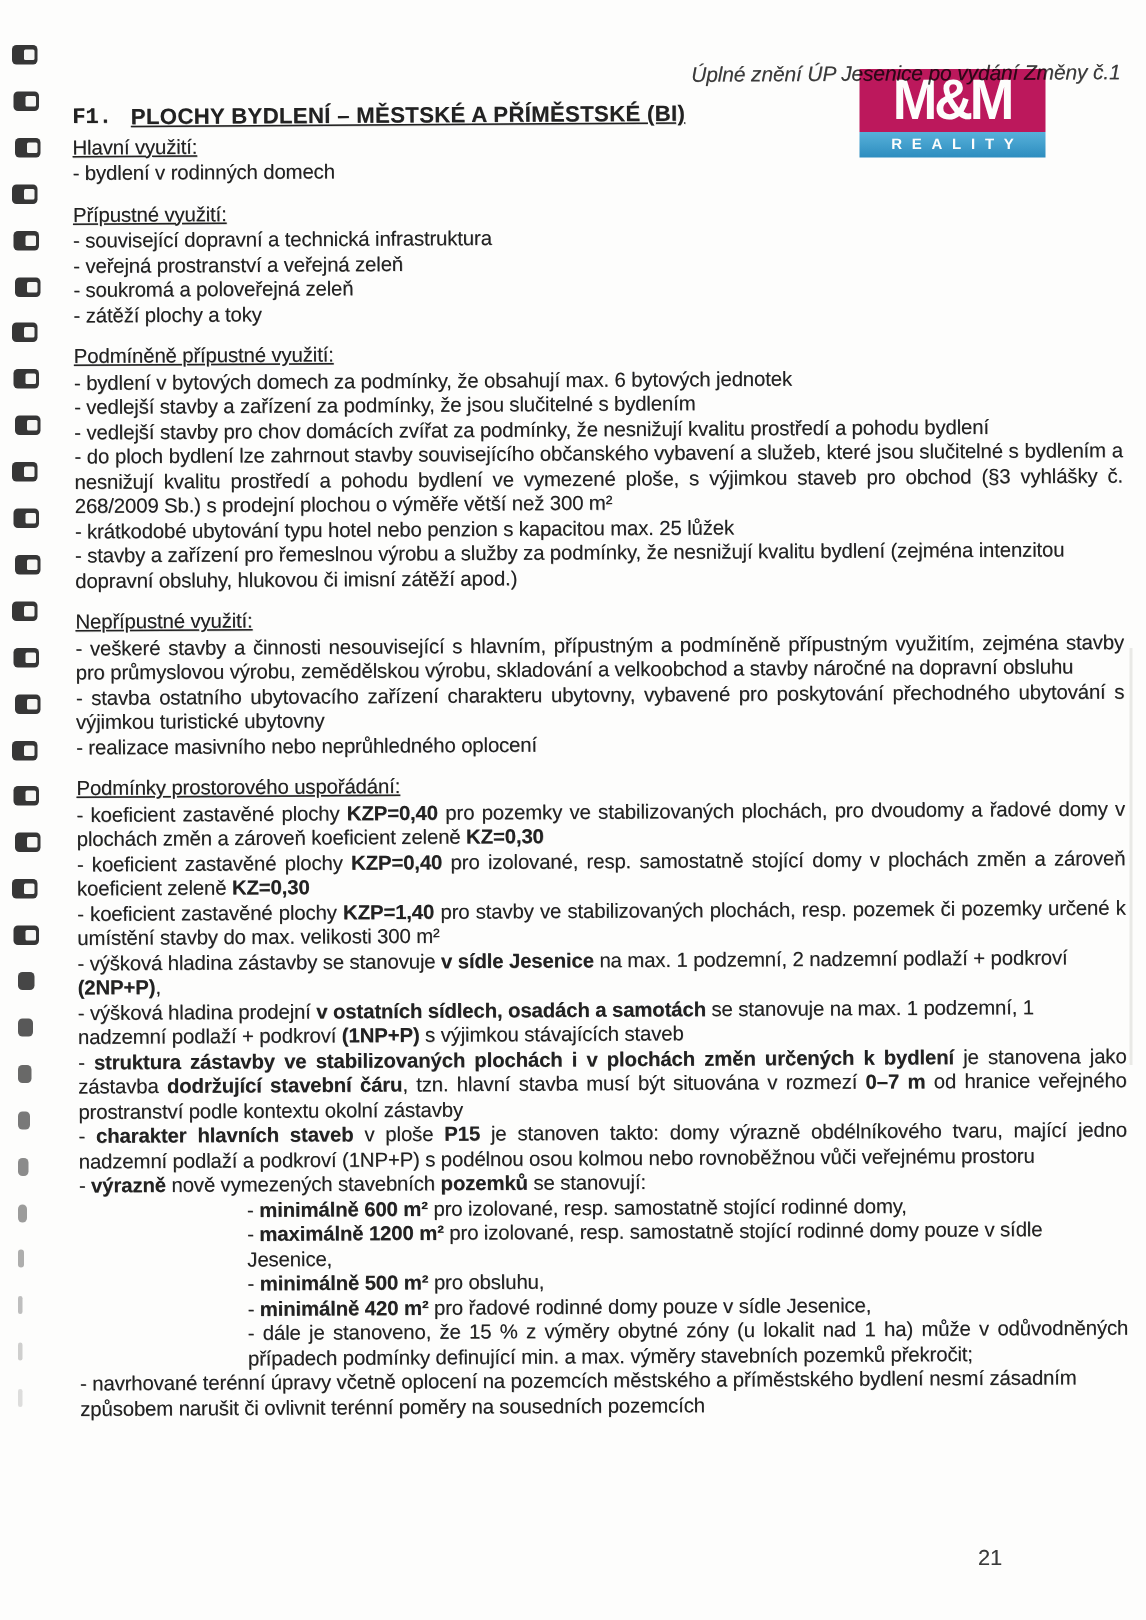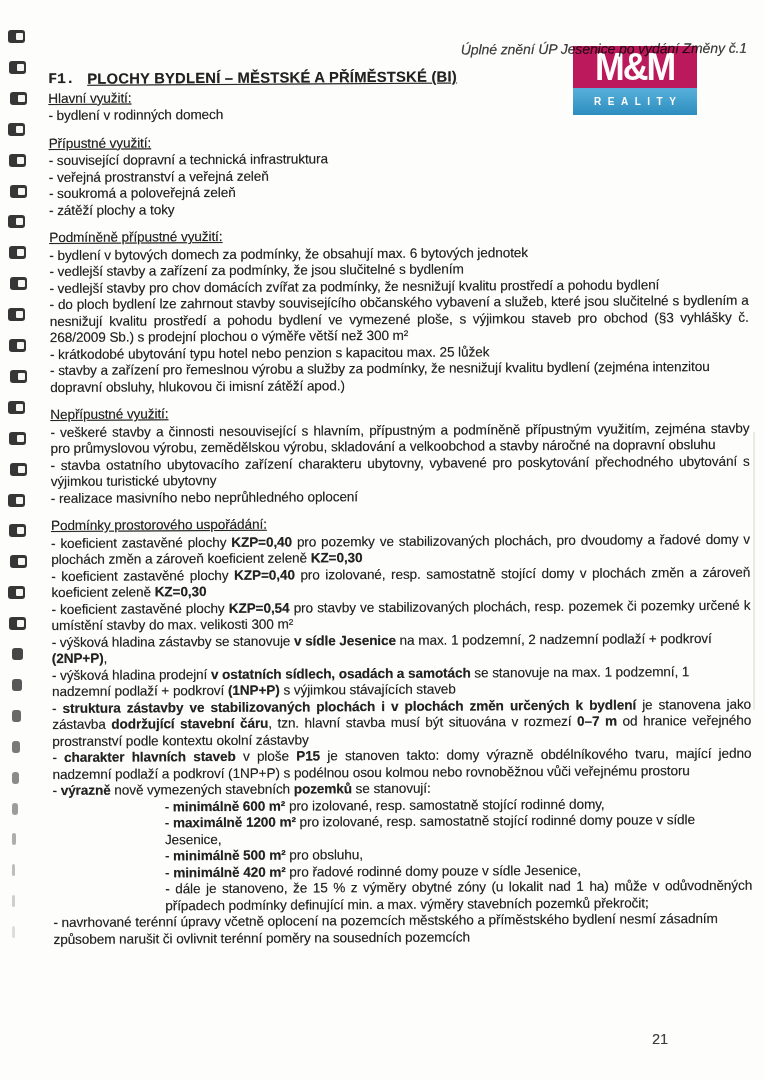--- a/index.html
+++ b/index.html
@@ -45,21 +45,21 @@
   }
   .logo .red{
     height:42px;background:#be185d;
     display:flex;align-items:center;justify-content:center;
     color:#ffffff;font-weight:bold;font-size:34px;letter-spacing:-2px;
     transform-origin:center;line-height:1;
     font-family:"Liberation Sans",sans-serif;
   }
   .logo .red span{transform:scaleY(1.12) scaleX(1.05);display:inline-block;}
   .logo .blue{
-    height:27px;background:linear-gradient(#58b2dd,#2d8ec2);
+    height:17px;background:linear-gradient(#58b2dd,#2d8ec2);
     display:flex;align-items:center;justify-content:center;
     color:#ffffff;font-weight:bold;font-size:10px;letter-spacing:6.5px;
     text-indent:6.5px;line-height:1;
   }
 
   .page-number{position:absolute;left:652px;top:1031px;font-size:14.5px;color:#3a3a3a;
     text-shadow:0.2px 0.2px 0.35px rgba(45,45,45,.4);}
 
   .edge-line{position:absolute;left:753px;top:432px;width:2px;height:278px;background:#dededa;opacity:.65;}
 </style>
@@ -173,21 +173,21 @@
         <div class="section">
           <div class="section-heading">Nepřípustné využití:</div>
           <p class="bullet justify"><span>- veškeré stavby a činnosti nesouvisející s hlavním, přípustným a podmíněně přípustným využitím, zejména stavby pro průmyslovou výrobu, zemědělskou výrobu, skladování a velkoobchod a stavby náročné na dopravní obsluhu</span></p>
           <p class="bullet justify"><span>- stavba ostatního ubytovacího zařízení charakteru ubytovny, vybavené pro poskytování přechodného ubytování s výjimkou turistické ubytovny</span></p>
           <p class="bullet"><span>- realizace masivního nebo neprůhledného oplocení</span></p>
         </div>
         <div class="section">
           <div class="section-heading">Podmínky prostorového uspořádání:</div>
           <p class="bullet justify"><span>- koeficient zastavěné plochy </span><span class="b">KZP=0,40</span><span> pro pozemky ve stabilizovaných plochách, pro dvoudomy a řadové domy v plochách změn a zároveň koeficient zeleně </span><span class="b">KZ=0,30</span></p>
           <p class="bullet justify"><span>- koeficient zastavěné plochy </span><span class="b">KZP=0,40</span><span> pro izolované, resp. samostatně stojící domy v plochách změn a zároveň koeficient zeleně </span><span class="b">KZ=0,30</span></p>
-          <p class="bullet justify"><span>- koeficient zastavěné plochy </span><span class="b">KZP=0,54</span><span> pro stavby ve stabilizovaných plochách, resp. pozemek či pozemky určené k umístění stavby do max. velikosti 300 m²</span></p>
+          <p class="bullet justify"><span>- koeficient zastavěné plochy </span><span class="b">KZP=1,40</span><span> pro stavby ve stabilizovaných plochách, resp. pozemek či pozemky určené k umístění stavby do max. velikosti 300 m²</span></p>
           <p class="bullet"><span>- výšková hladina zástavby se stanovuje </span><span class="b">v sídle Jesenice</span><span> na max. 1 podzemní, 2 nadzemní podlaží + podkroví </span><span class="b">(2NP+P)</span><span>,</span></p>
           <p class="bullet"><span>- výšková hladina prodejní </span><span class="b">v ostatních sídlech, osadách a samotách</span><span> se stanovuje na max. 1 podzemní, 1 nadzemní podlaží + podkroví </span><span class="b">(1NP+P)</span><span> s výjimkou stávajících staveb</span></p>
           <p class="bullet justify"><span>- </span><span class="b">struktura zástavby ve stabilizovaných plochách i v plochách změn určených k bydlení</span><span> je stanovena jako zástavba </span><span class="b">dodržující stavební čáru</span><span>, tzn. hlavní stavba musí být situována v rozmezí </span><span class="b">0–7 m</span><span> od hranice veřejného prostranství podle kontextu okolní zástavby</span></p>
           <p class="bullet justify"><span>- </span><span class="b">charakter hlavních staveb</span><span> v ploše </span><span class="b">P15</span><span> je stanoven takto: domy výrazně obdélníkového tvaru, mající jedno nadzemní podlaží a podkroví (1NP+P) s podélnou osou kolmou nebo rovnoběžnou vůči veřejnému prostoru</span></p>
           <p class="bullet"><span>- </span><span class="b">výrazně</span><span> nově vymezených stavebních </span><span class="b">pozemků</span><span> se stanovují:</span></p>
           <p class="bullet indent1"><span>- </span><span class="b">minimálně 600 m²</span><span> pro izolované, resp. samostatně stojící rodinné domy,</span></p>
           <p class="bullet indent1"><span>- </span><span class="b">maximálně 1200 m²</span><span> pro izolované, resp. samostatně stojící rodinné domy pouze v sídle Jesenice,</span></p>
           <p class="bullet indent1"><span>- </span><span class="b">minimálně 500 m²</span><span> pro obsluhu,</span></p>
           <p class="bullet indent1"><span>- </span><span class="b">minimálně 420 m²</span><span> pro řadové rodinné domy pouze v sídle Jesenice,</span></p>
           <p class="bullet indent1 justify"><span>- dále je stanoveno, že 15 % z výměry obytné zóny (u lokalit nad 1 ha) může v odůvodněných případech podmínky definující min. a max. výměry stavebních pozemků překročit;</span></p>

